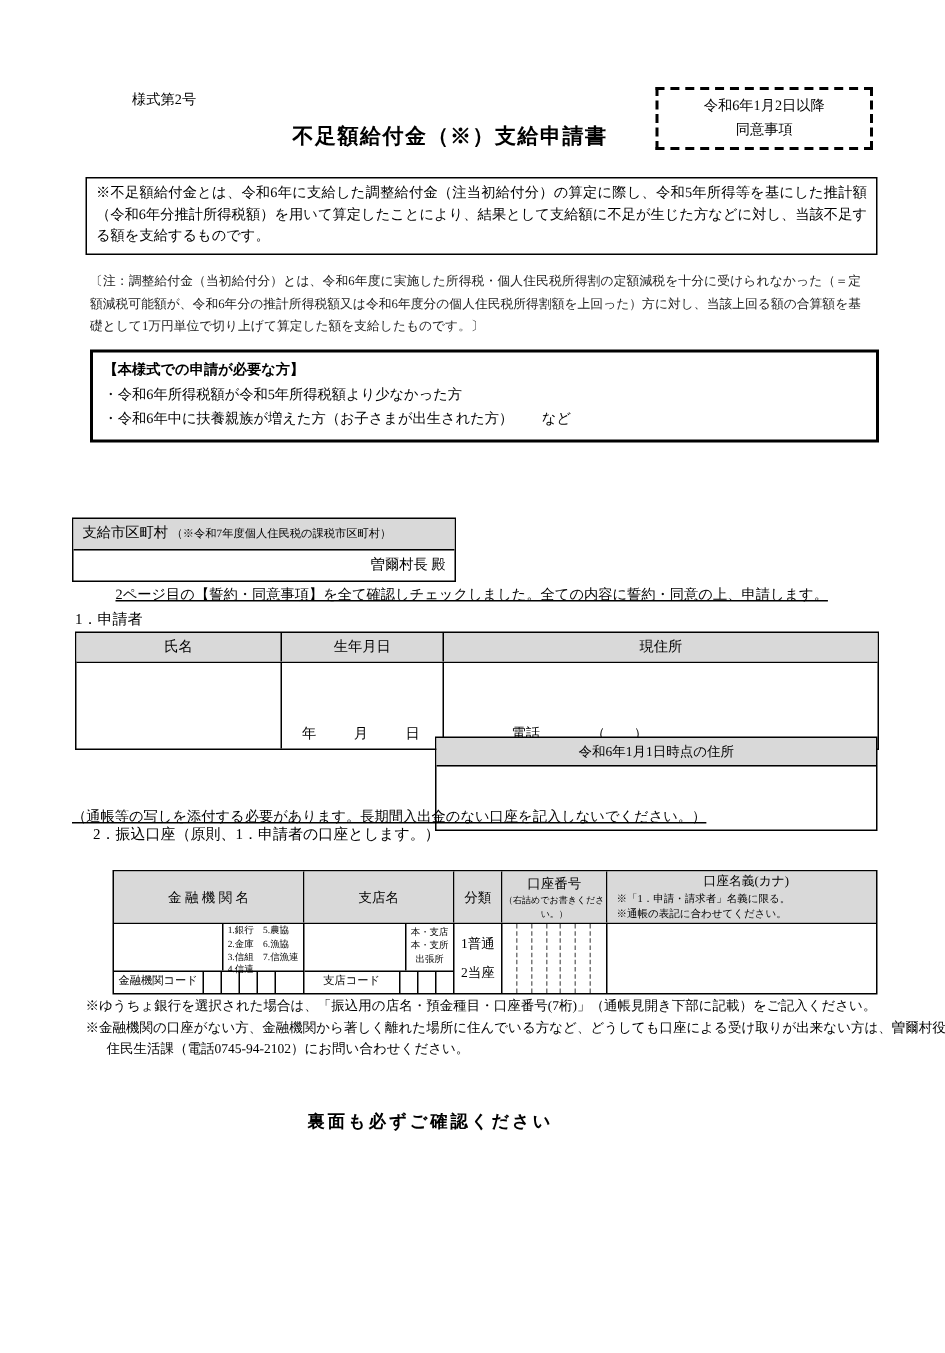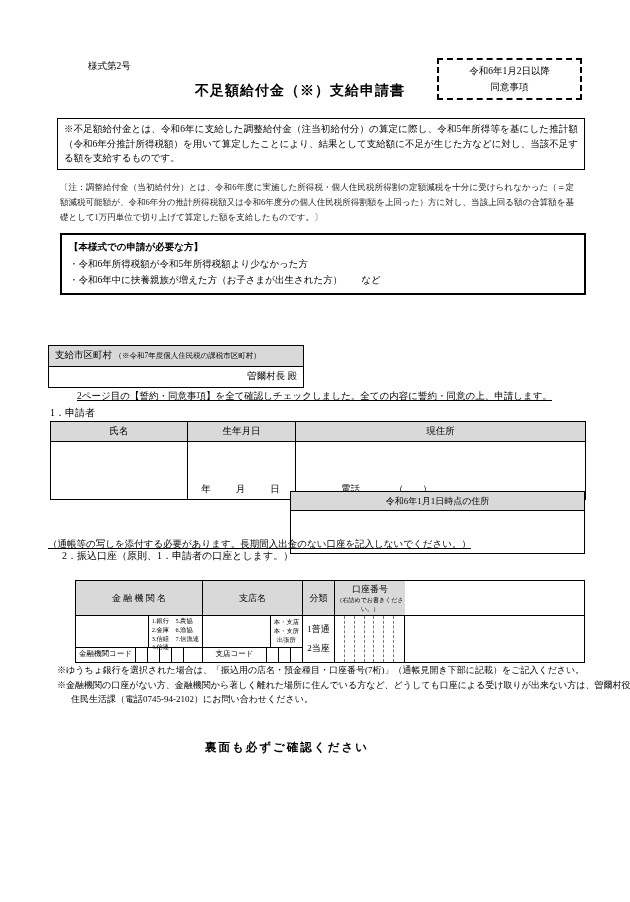--- a/index.html
+++ b/index.html
@@ -140,20 +140,25 @@
 
   <div class="bank">
     <div class="hrow">
       <div>金 融 機 関 名</div>
       <div>支店名</div>
       <div>分類</div>
       <div>
         <span>口座番号</span>
         <span class="acct-note">（右詰めでお書きください。）</span>
       </div>
+      <div class="holder-cell">
+        <div class="holder-title">口座名義(カナ)</div>
+        <div class="holder-note">※「1．申請・請求者」名義に限る。</div>
+        <div class="holder-note">※通帳の表記に合わせてください。</div>
+      </div>
     </div>
     <div class="brow">
 
       <div class="sub-col">
         <div class="sub-top">
           <div class="opt-block">
             <div>1.銀行　5.農協</div>
             <div>2.金庫　6.漁協</div>
             <div>3.信組　7.信漁連</div>
             <div>4.信連</div>

